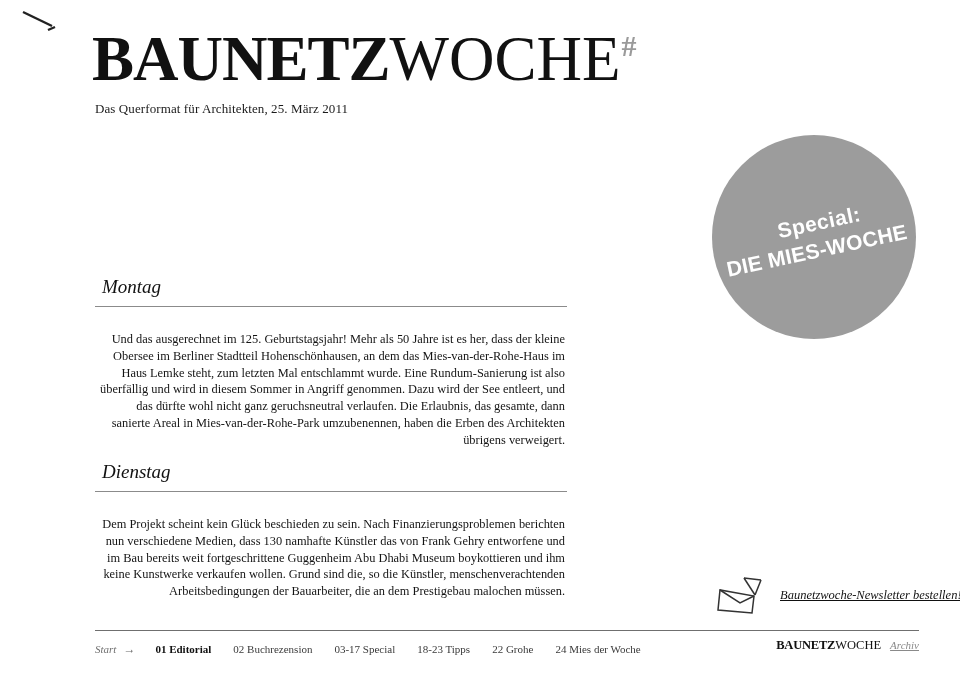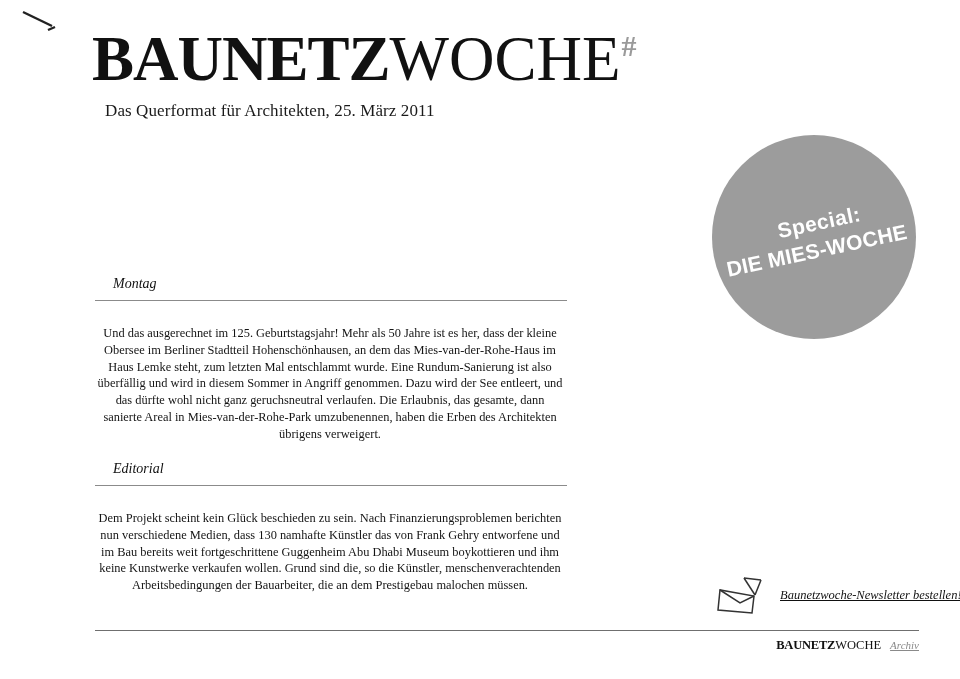--- a/index.html
+++ b/index.html
@@ -62,24 +62,24 @@
   }
   .logo-num {
     font-family: "Liberation Serif", serif;
     font-weight: bold;
     font-size: 60px;
     color: #9a9a9a;
     letter-spacing: -1px;
   }
   .subtitle {
     font-family: "Liberation Serif", serif;
-    font-size: 17px;
+    font-size: 13px;
     color: #1a1a1a;
     margin-top: 10px;
-    margin-left: 13px;
+    margin-left: 3px;
     letter-spacing: 0.1px;
   }
 
   
   .special-badge {
     position: absolute;
     left: 712px;
     top: 135px;
     width: 204px;
     height: 204px;
@@ -118,36 +118,36 @@
     position: absolute;
     left: 95px;
     width: 472px;
   }
   .art-1 { top: 276px; }
   .art-2 { top: 461px; }
 
   .day-heading {
     font-family: "Liberation Serif", serif;
     font-style: italic;
-    font-size: 14px;
-    color: #111;
-    margin: 0 0 8px 18px;
+    font-size: 19px;
+    color: #111;
+    margin: 0 0 8px 7px;
   }
   .rule {
     border-bottom: 1px solid #8b8b8b;
     width: 472px;
     height: 0;
   }
   .body-text {
     font-family: "Liberation Serif", serif;
     font-size: 12.4px;
     line-height: 16.8px;
     color: #141414;
     margin-top: 24px;
-    text-align: center;
+    text-align: right;
     width: 470px;
     hyphens: manual;
   }
 
   
   .newsletter {
     position: absolute;
     left: 714px;
     top: 576px;
     display: flex;
@@ -267,21 +267,21 @@
   <div class="special-line2">DIE MIES-WOCHE</div>
 </div>
 
 <div class="article art-1">
   <div class="day-heading">Montag</div>
   <div class="rule"></div>
   <div class="body-text">Und das ausgerechnet im 125. Geburtstagsjahr! Mehr als 50 Jahre ist es her, dass der kleine Obersee im Berliner Stadtteil Hohenschönhausen, an dem das Mies-van-der-Rohe-Haus im Haus Lemke steht, zum letzten Mal entschlammt wurde. Eine Rundum-Sanierung ist also überfällig und wird in diesem Sommer in Angriff genommen. Dazu wird der See entleert, und das dürfte wohl nicht ganz geruchsneutral verlaufen. Die Erlaubnis, das gesamte, dann sanierte Areal in Mies-van-der-Rohe-Park umzubenennen, haben die Erben des Architekten übrigens verweigert.</div>
 </div>
 
 <div class="article art-2">
-  <div class="day-heading">Editorial</div>
+  <div class="day-heading">Dienstag</div>
   <div class="rule"></div>
   <div class="body-text">Dem Projekt scheint kein Glück beschieden zu sein. Nach Finanzierungsproblemen berichten nun verschiedene Medien, dass 130 namhafte Künstler das von Frank Gehry entworfene und im Bau bereits weit fortgeschrittene Guggenheim Abu Dhabi Museum boykottieren und ihm keine Kunstwerke verkaufen wollen. Grund sind die, so die Künstler, menschenverachtenden Arbeitsbedingungen der Bauarbeiter, die an dem Prestigebau malochen müssen.</div>
 </div>
 
 <div class="newsletter">
   <span class="envelope">
     <svg width="58" height="38" viewBox="0 0 58 38">
       <g stroke="#333" stroke-width="1.5" fill="none">
         <path d="M4 34 L6 14 L40 20 L38 37 Z"></path>
         <path d="M6 14 L26 27 L40 20"></path>
@@ -289,18 +289,28 @@
         <path d="M47 4 L41 19"></path>
         <path d="M30 2 L47 4"></path>
       </g>
     </svg>
   </span>
   <span class="newsletter-link">Baunetzwoche-Newsletter bestellen!</span>
 </div>
 
 <div class="footer-rule"></div>
 <div class="footer">
+  <div class="footer-nav">
+    <span class="f-start">Start</span>
+    <span class="f-arrow">→</span>
+    <span class="f-item current">01 Editorial</span>
+    <span class="f-item">02 Buchrezension</span>
+    <span class="f-item">03-17 Special</span>
+    <span class="f-item">18-23 Tipps</span>
+    <span class="f-item">22 Grohe</span>
+    <span class="f-item">24 Mies der Woche</span>
+  </div>
   <div class="footer-right">
     <span class="fr-bold">BAUNETZ</span>
     <span class="fr-light">WOCHE</span>
     <span class="fr-archiv">Archiv</span>
   </div>
 </div>
 
 </body></html>

